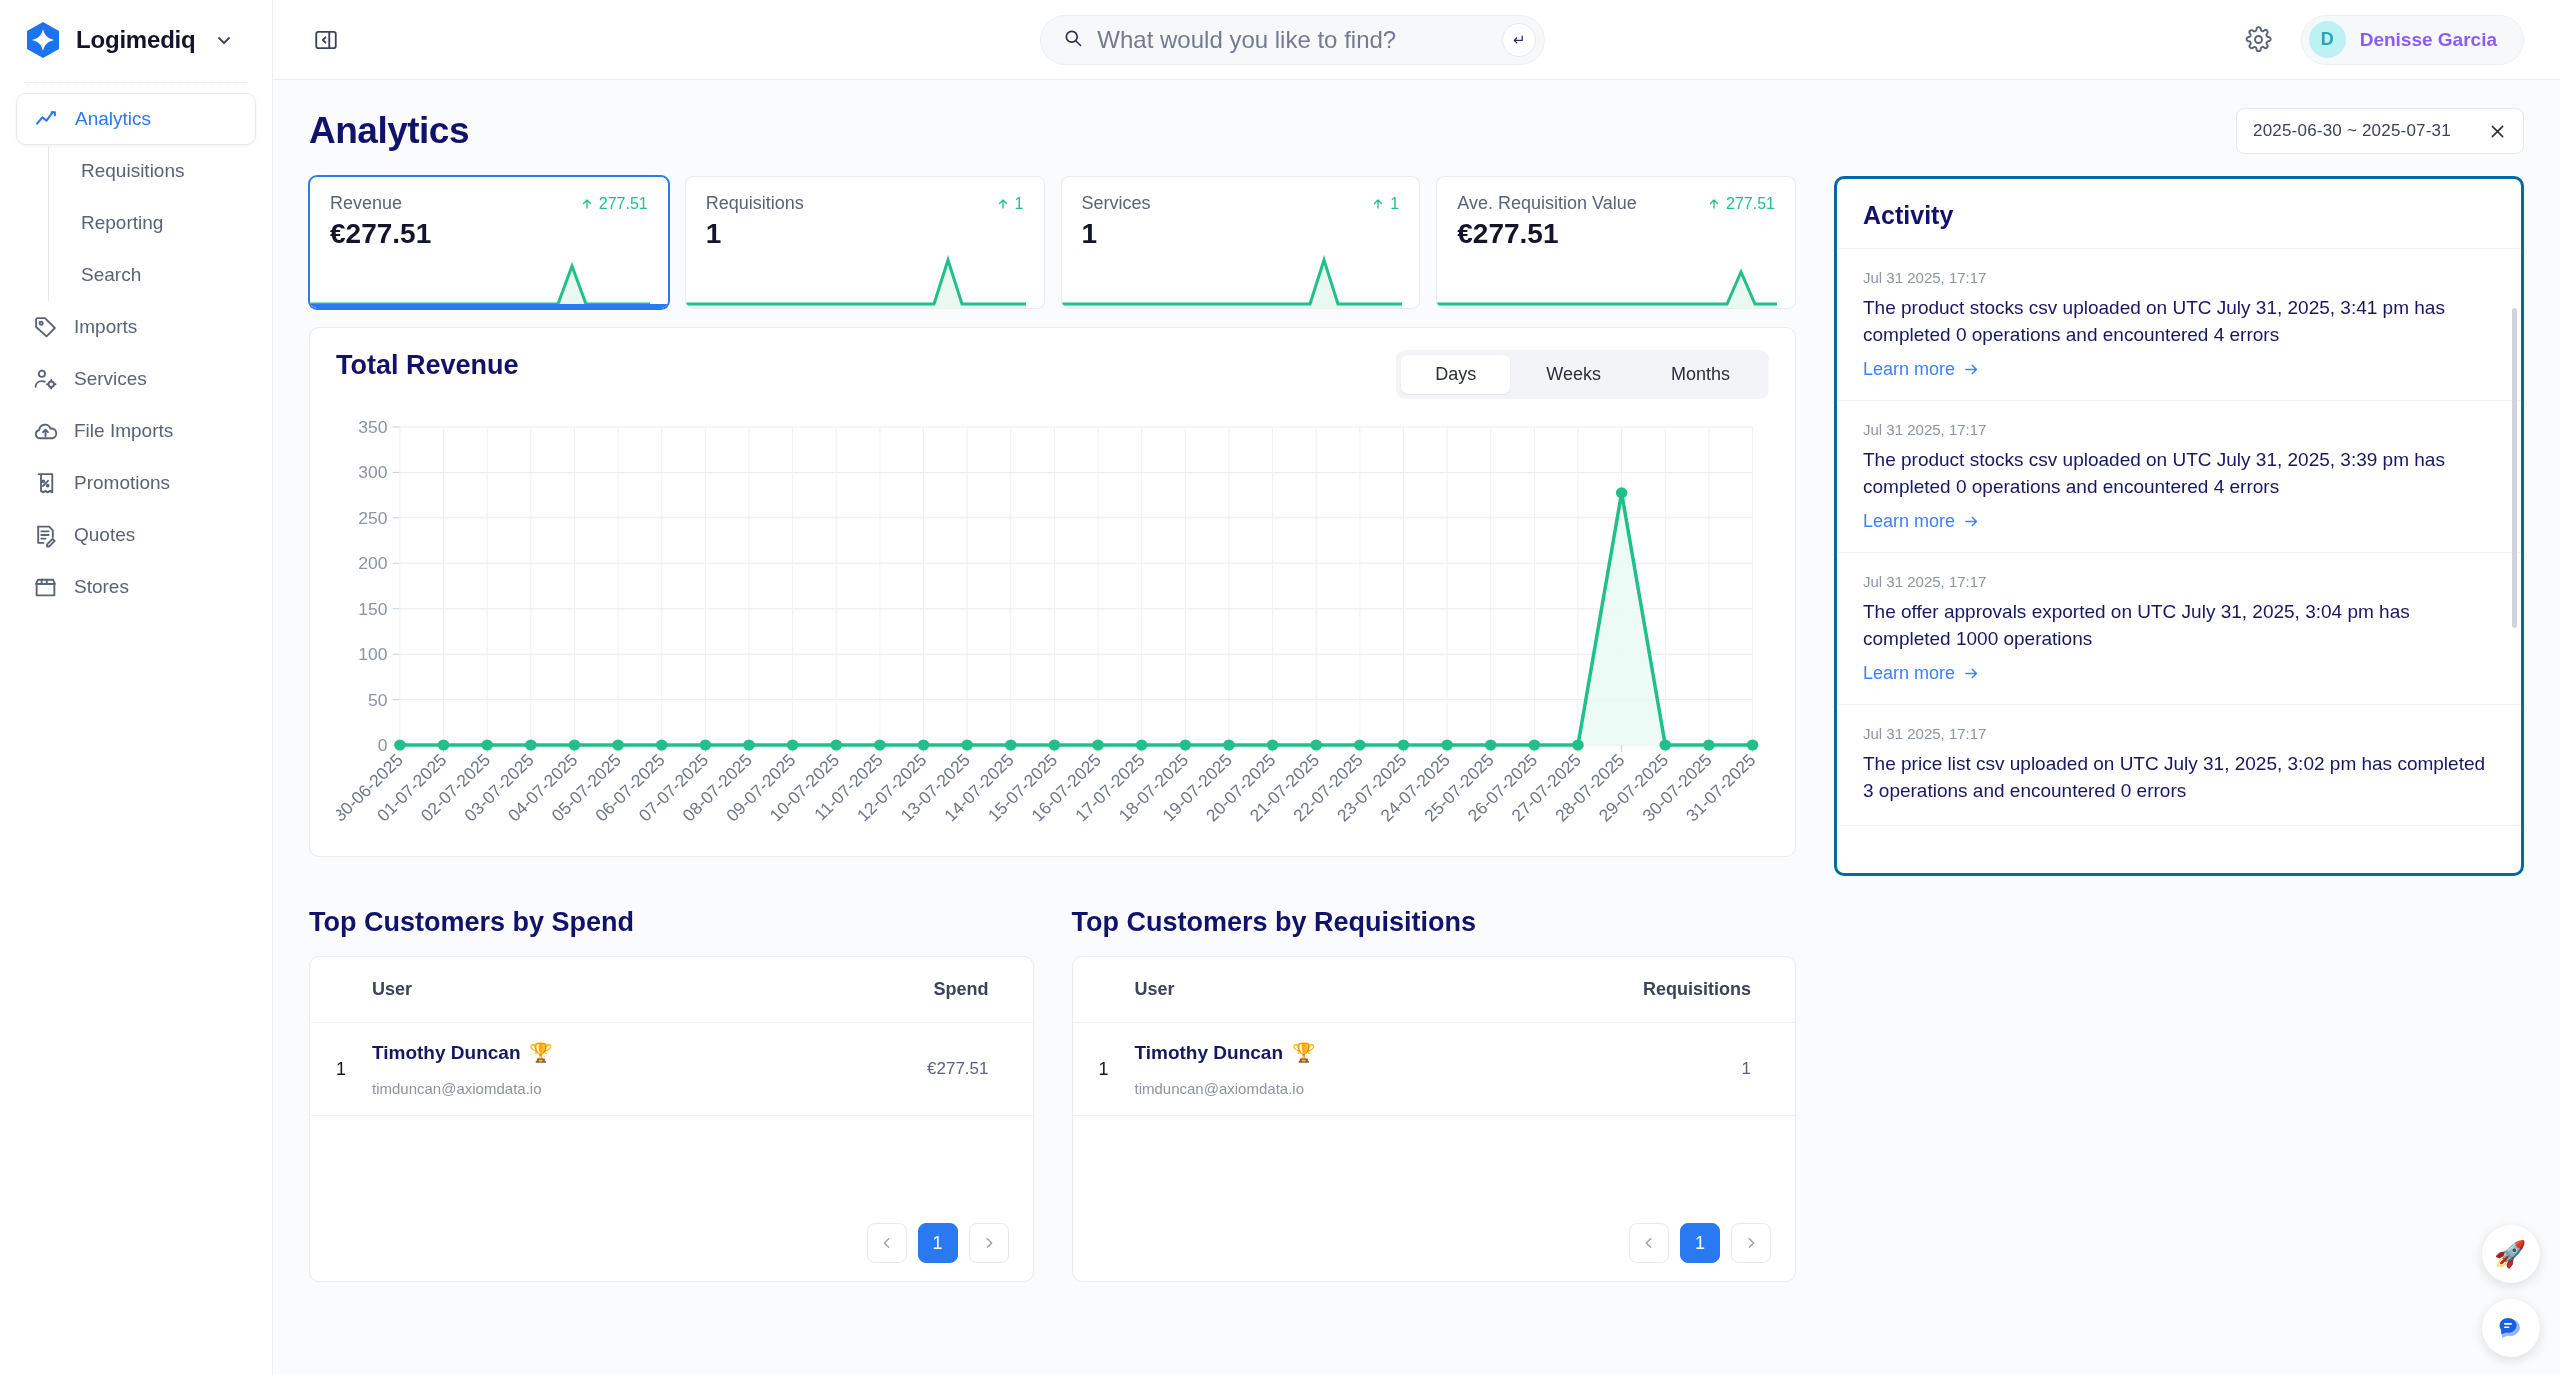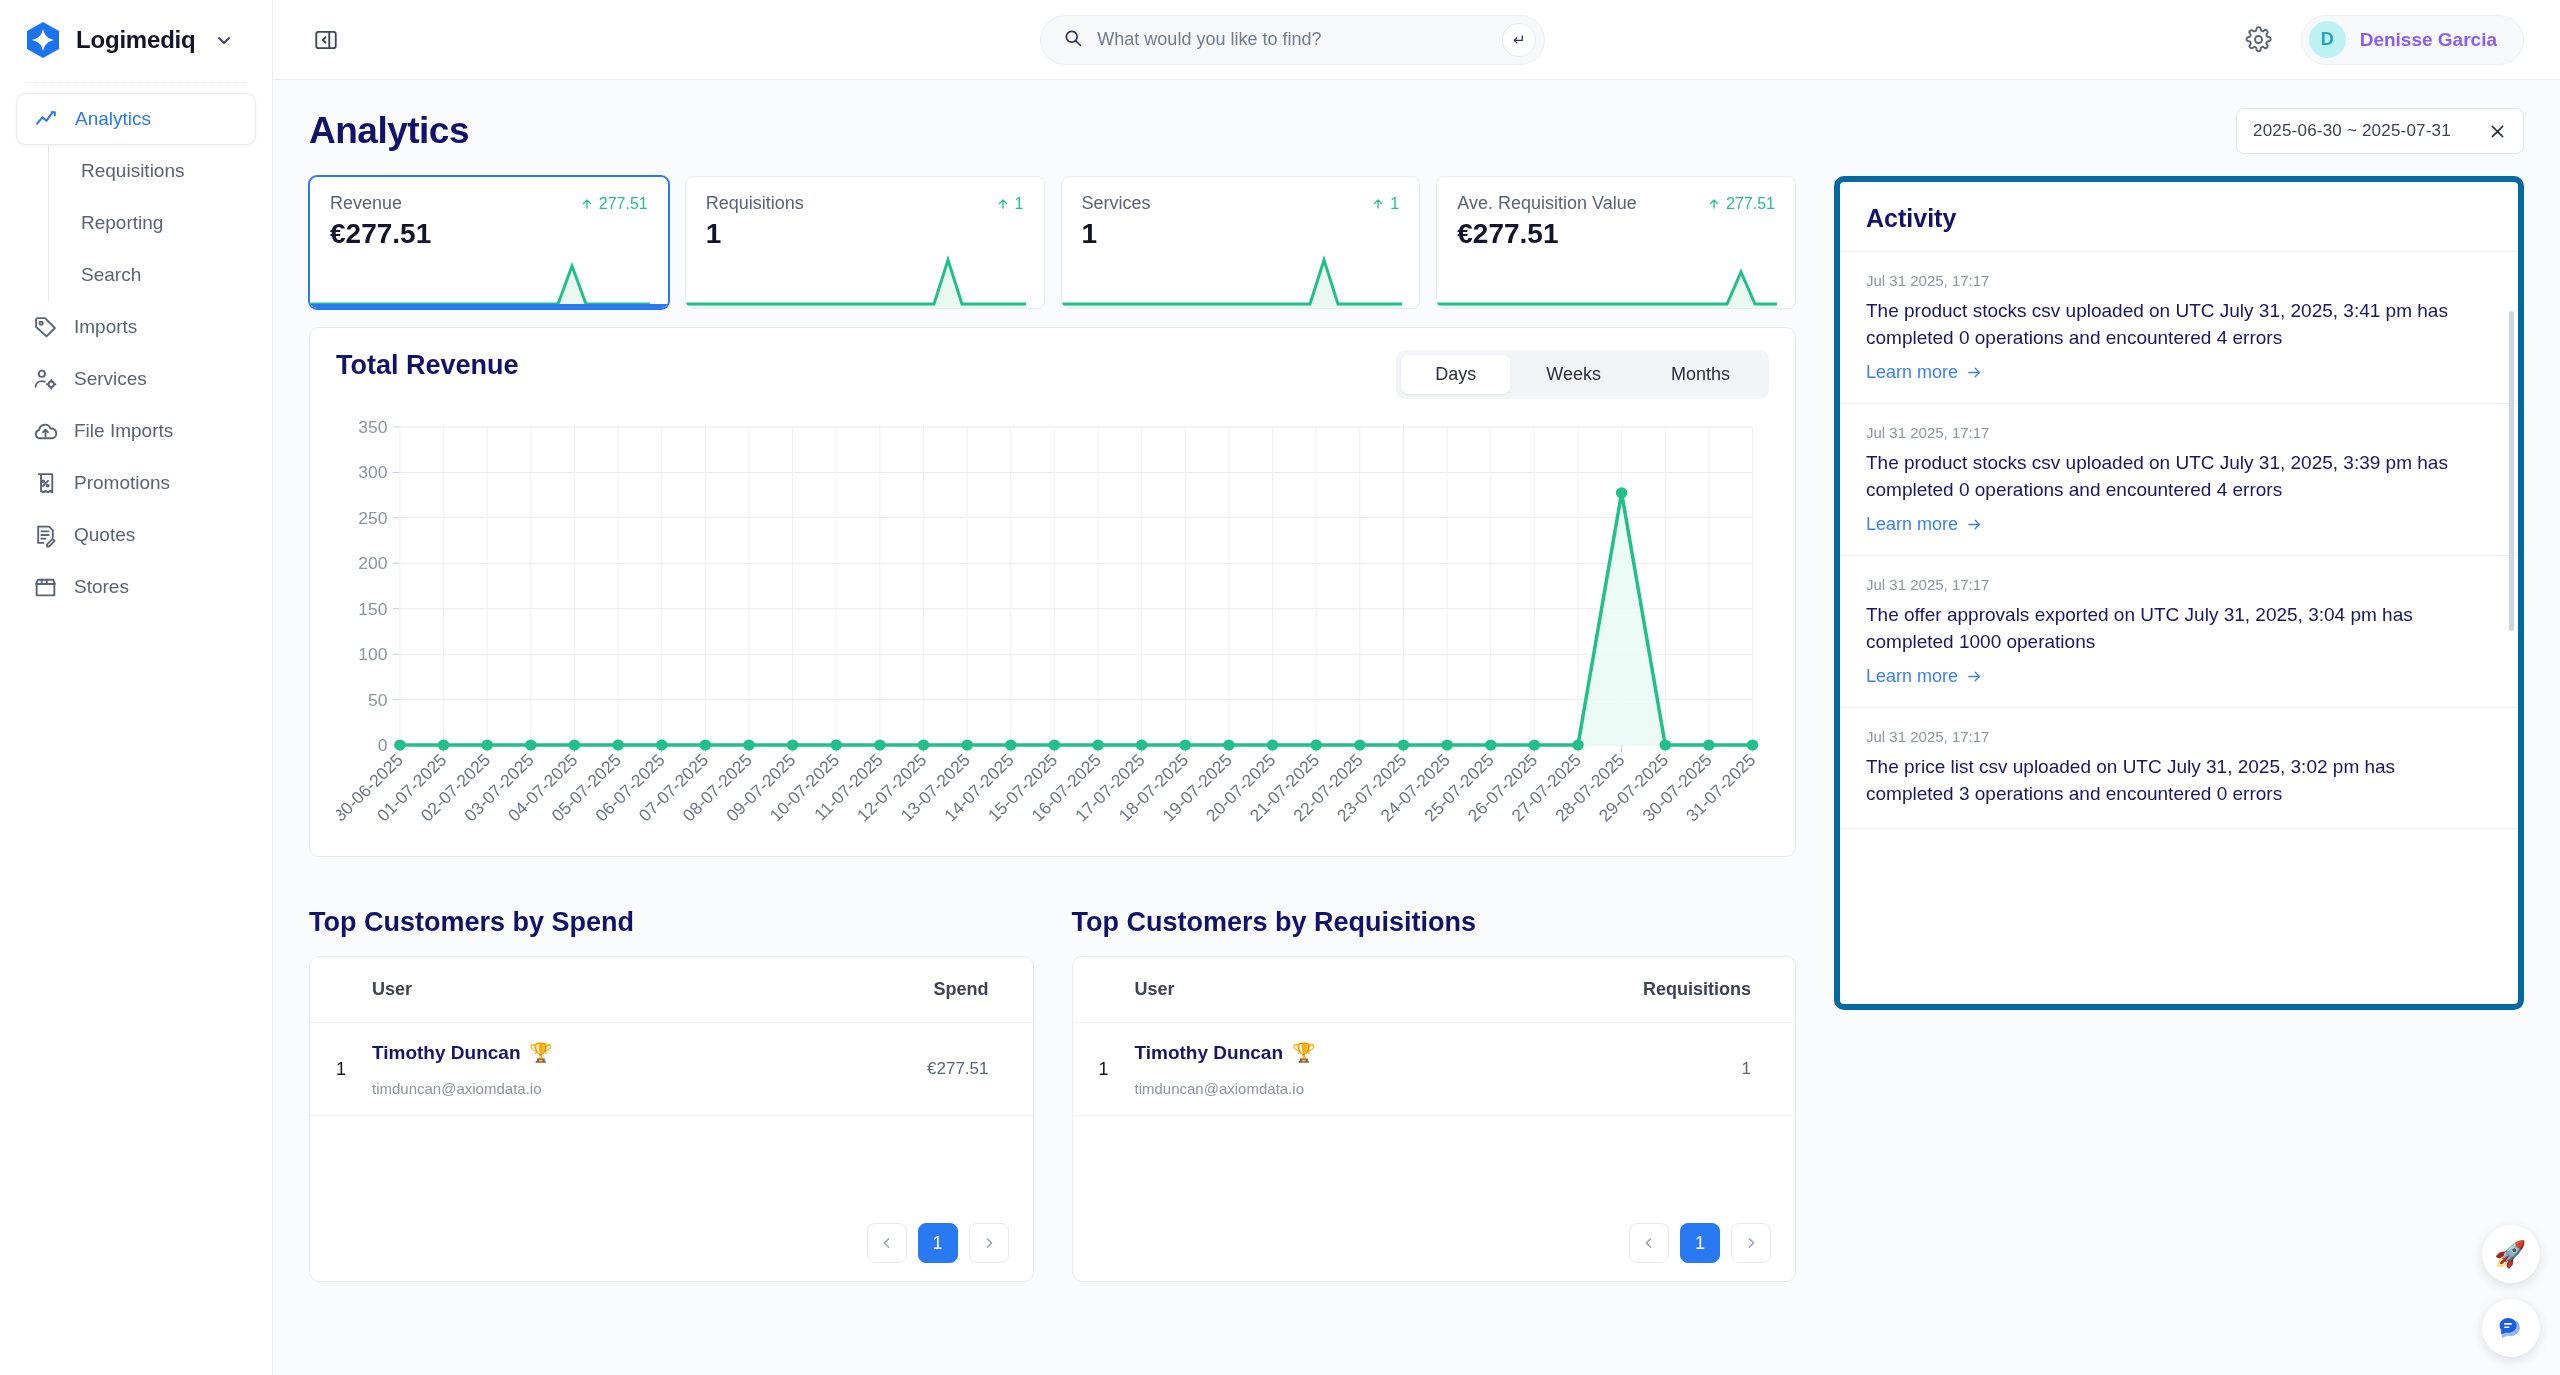--- a/index.html
+++ b/index.html
@@ -62,21 +62,21 @@
   .collapse-btn {
     width: 34px; height: 34px; display:flex; align-items:center; justify-content:center;
     cursor: pointer;
   }
   .searchwrap { flex: 1; display: flex; justify-content: center; }
   .searchbox {
     width: 505px; height: 50px; background: #f7f8fa;
     border: 1px solid #eceff3; border-radius: 26px;
     display: flex; align-items: center; padding: 0 8px 0 22px; gap: 14px;
   }
-  .search-placeholder { flex:1; font-size: 18px; color: #737c8e; }
+  .search-placeholder { flex:1; font-size: 24px; color: #737c8e; }
   .enter-key {
     width: 34px; height: 34px; border-radius: 50%; background:#fff;
     border: 1px solid #e6e9ee; display:flex; align-items:center; justify-content:center;
     font-size: 15px; color:#2b2f54; cursor:pointer;
   }
   .topright { display: flex; align-items: center; gap: 26px; }
   .gear { width: 32px; height: 32px; cursor:pointer; display:flex;align-items:center;justify-content:center;}
   .userchip {
     display:flex; align-items:center; gap: 14px; height: 50px;
     padding: 0 26px 0 7px; border-radius: 26px; background:#f7f8fa;
@@ -141,22 +141,22 @@
   .seg button {
     font-family: inherit; font-size: 18px; color:#2b2f3a;
     border:none; background:transparent; padding: 9px 34px; border-radius:7px;
     cursor:pointer;
   }
   .seg button.on { background:#fff; box-shadow: 0 1px 2px rgba(16,24,40,.08); font-weight:400;}
   .plot { position: relative; margin-top: 18px; height: 440px; }
 
   
   .activity {
-    background:#fff; border:6px solid #0369a1; border-radius: 10px;
-    height: 834px; overflow:hidden; display:flex; flex-direction:column;
+    background:#fff; border:3px solid #0369a1; border-radius: 10px;
+    height: 700px; overflow:hidden; display:flex; flex-direction:column;
     position: relative;
   }
   .activity-head { padding: 22px 26px 18px 26px; }
   .activity-title { font-size: 25px; font-weight:700; color:#13126b; }
   .activity-list { flex:1; overflow:hidden; position:relative; }
   .act-item { padding: 20px 30px 20px 26px; border-top: 1px solid #eef0f4; }
   .act-time { font-size: 15px; color:#8c93a3; margin-bottom: 9px;}
   .act-text { font-size: 19px; color:#181763; line-height: 1.42; font-weight:500;}
   .act-link { margin-top: 10px; font-size:18px; color:#3b82f6; display:flex; align-items:center; gap:8px; cursor:pointer;}
   .act-scroll {

